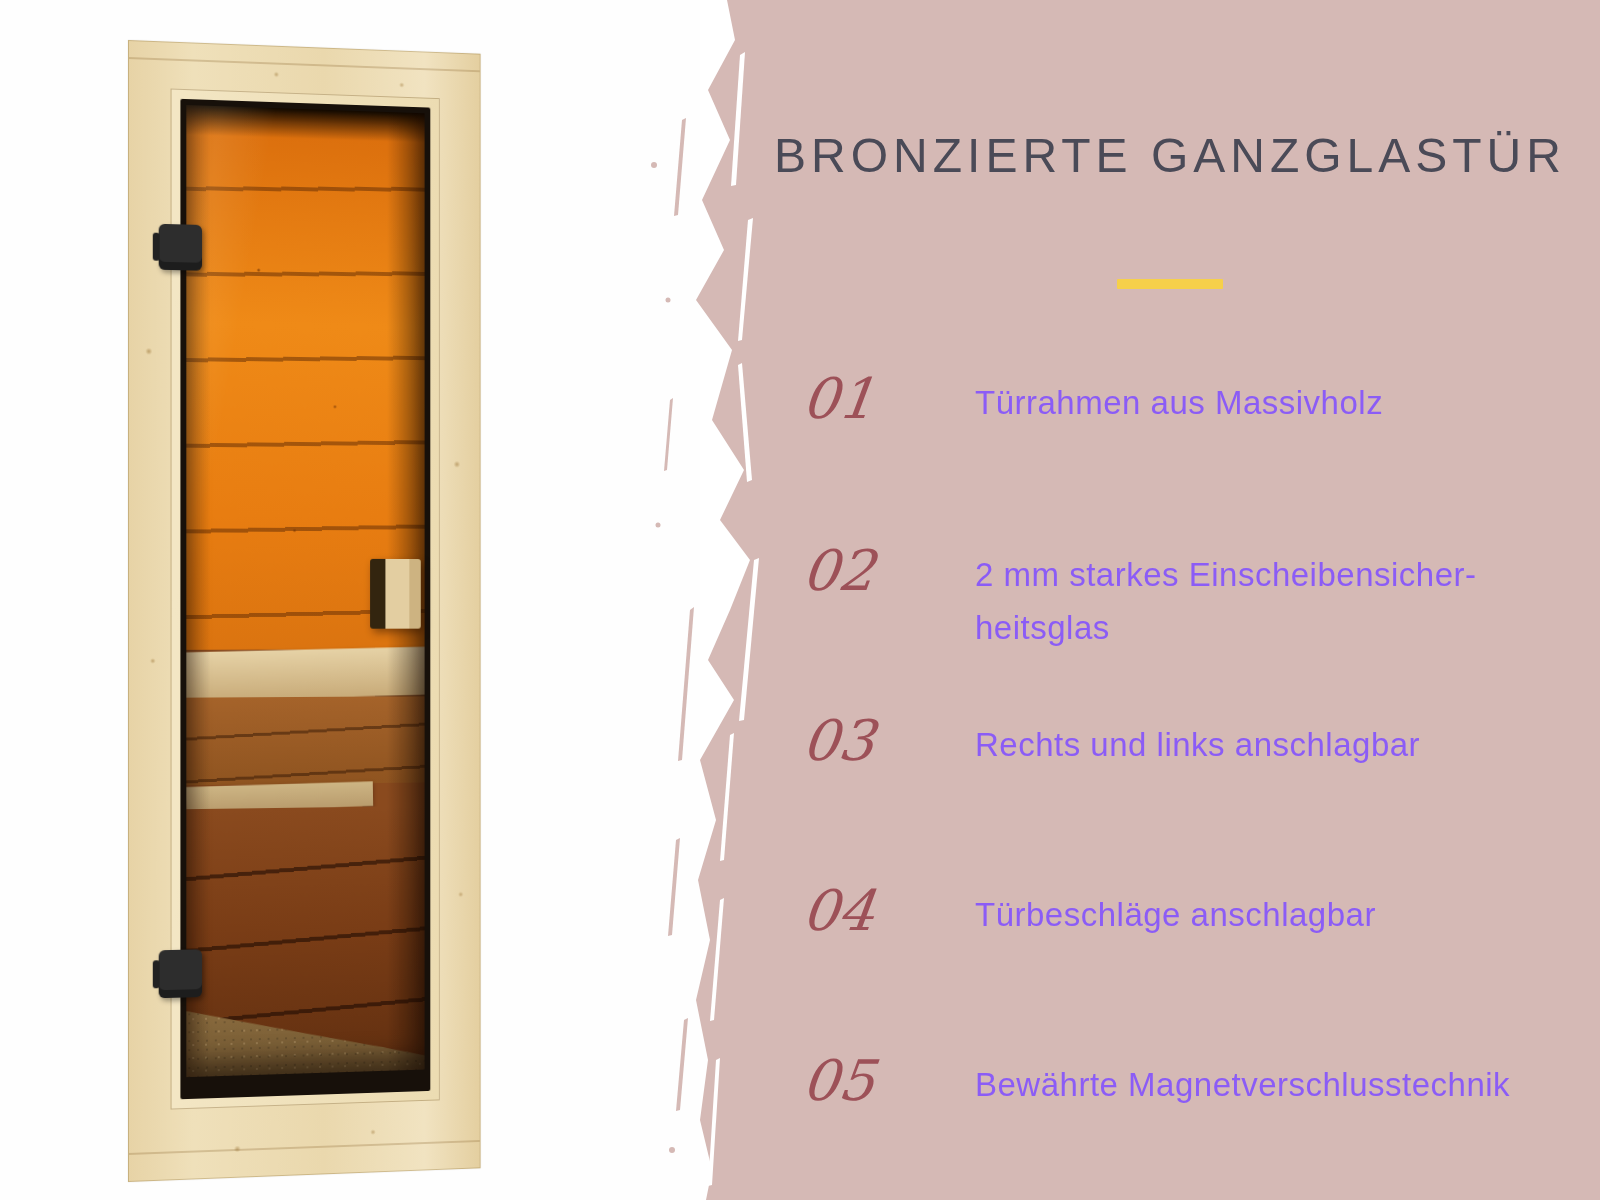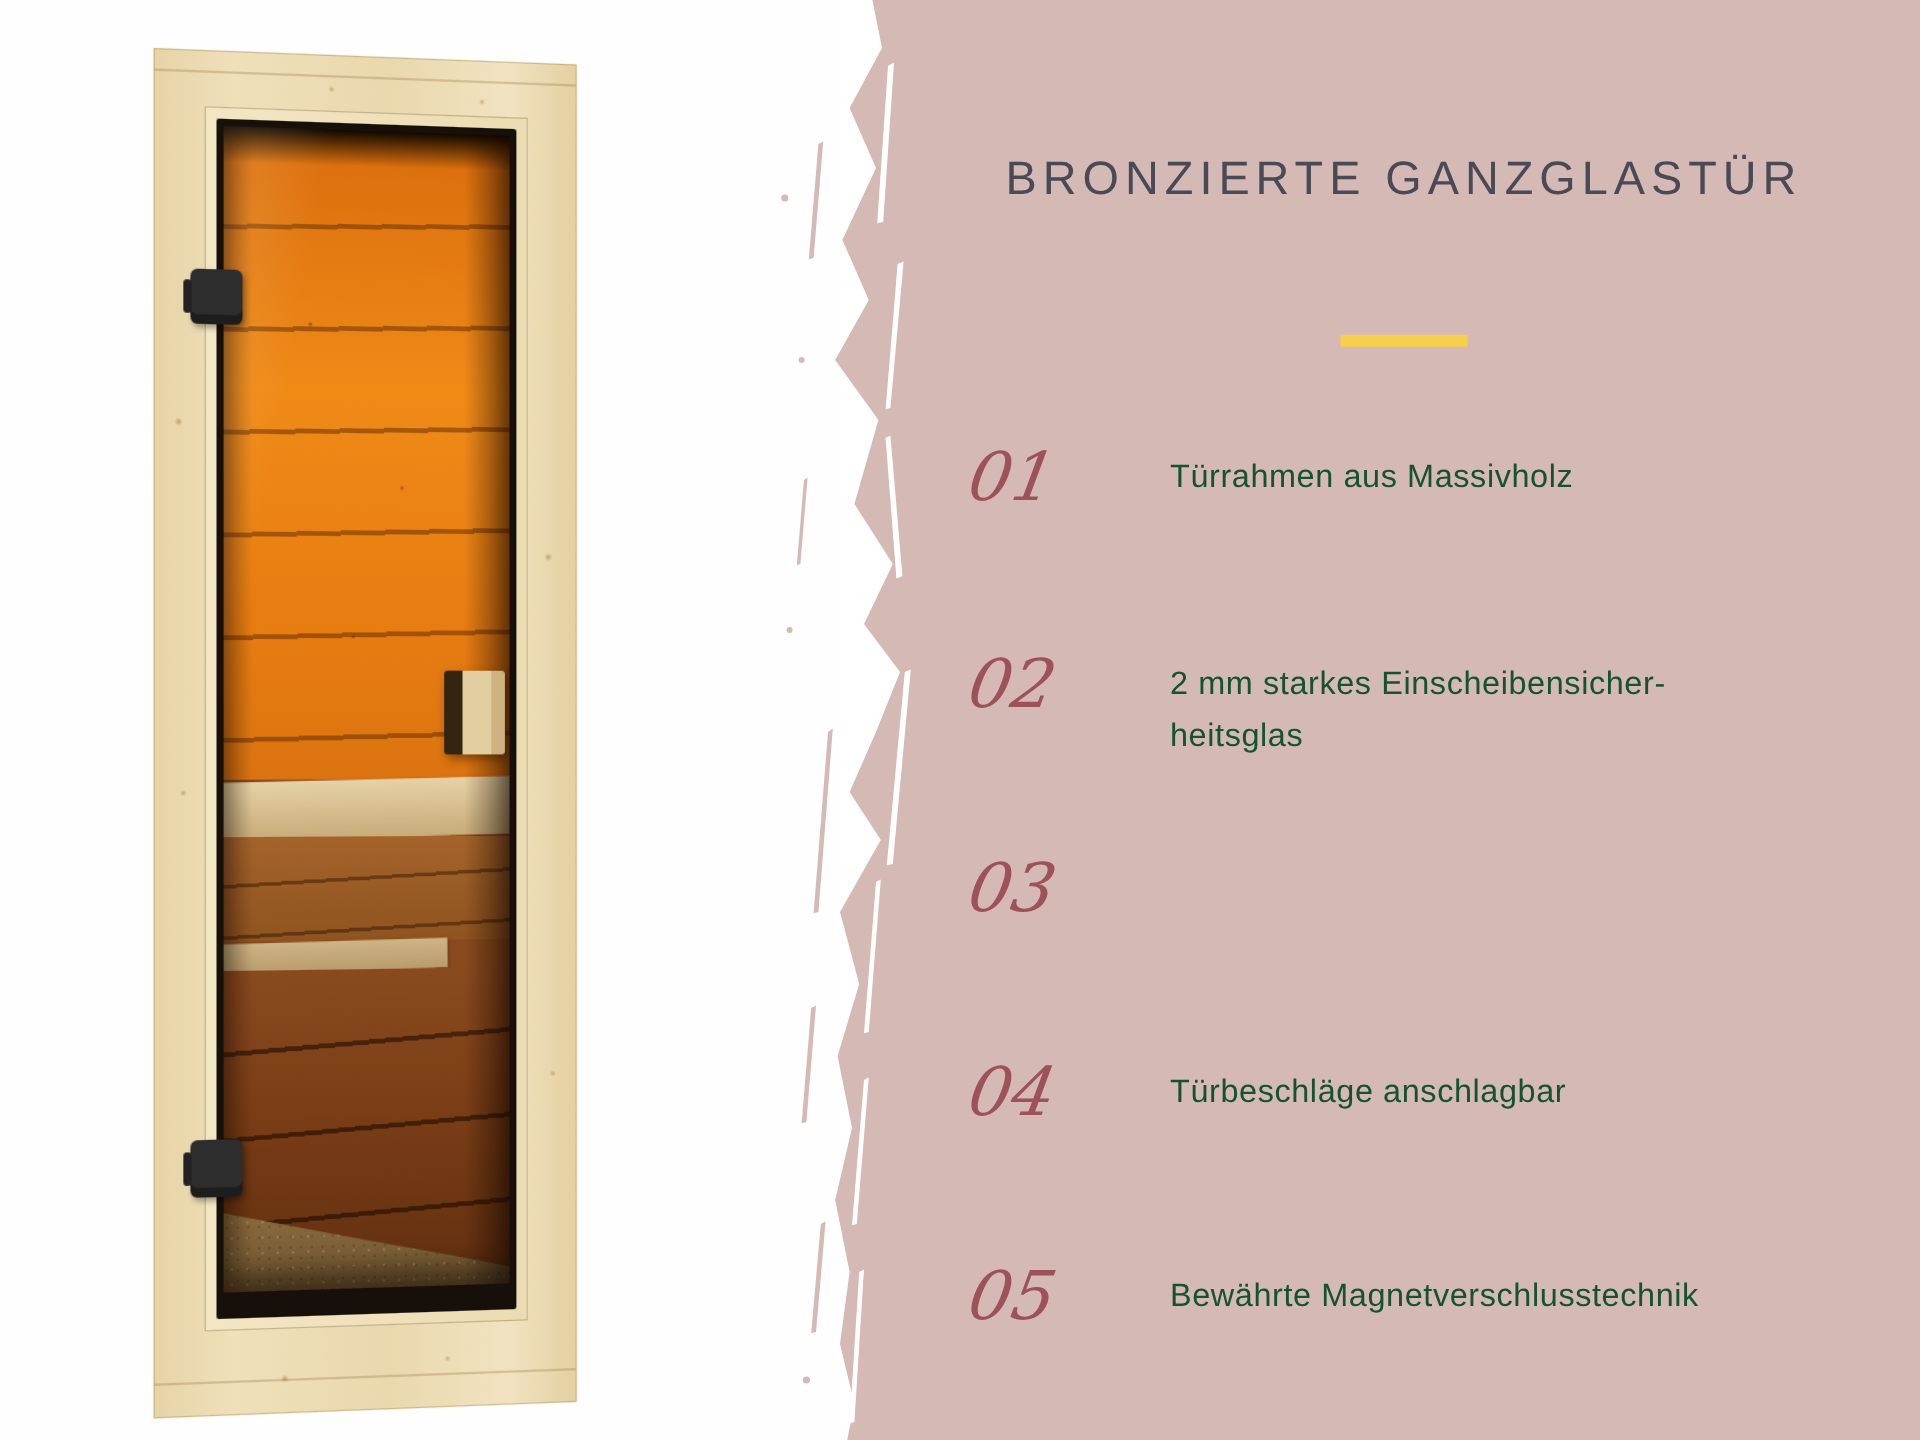--- a/index.html
+++ b/index.html
@@ -76,29 +76,29 @@
         background:linear-gradient(90deg,#33250f 0 30%, #e3cea1 30% 78%, #cdb381 78%);
         box-shadow:3px 4px 8px rgba(30,10,0,.45);}
 
   
   .panel{position:absolute;left:755px;top:0;width:845px;height:1200px;background:#d5b9b5;}
   .brush{position:absolute;left:612px;top:0;width:150px;height:1200px;}
 
   .panel-content{position:absolute;left:760px;top:0;width:820px;height:1200px;}
 
   .title{position:absolute;left:0;top:128px;width:100%;text-align:center;
-        font-size:39px;font-weight:300;letter-spacing:5px;color:#4a4a57;}
+        font-size:48px;font-weight:300;letter-spacing:5px;color:#4a4a57;}
   .underline{position:absolute;left:50%;top:279px;width:106px;height:10px;margin-left:-53px;
         background:#f6d04a;border-radius:1px;}
 
   .feature{position:absolute;left:48px;right:16px;display:flex;align-items:flex-start;}
   .feature .num{width:95px;flex:0 0 95px;font-family:"DejaVu Serif", serif;font-style:italic;
         font-size:56px;line-height:1.1;color:#9d5158;transform:skewX(-10deg);}
-  .feature .txt{margin-left:72px;padding-top:8px;font-size:27px;line-height:1.62;
-        letter-spacing:.5px;color:#14532d;white-space:pre-line;}
+  .feature .txt{margin-left:72px;padding-top:8px;font-size:33px;line-height:1.62;
+        letter-spacing:.5px;color:#8b5cf6;white-space:pre-line;}
   .f1{top:368px;} .f2{top:540px;} .f3{top:710px;} .f4{top:880px;} .f5{top:1050px;}
 </style>
 </head>
 <body>
 
 <div class="stage">
 
   <div class="photo-area">
     <div class="door">
       <div class="knots"></div>
@@ -153,20 +153,21 @@
       <div class="num">01</div>
       <div class="txt">Türrahmen aus Massivholz</div>
     </div>
     <div class="feature f2">
       <div class="num">02</div>
       <div class="txt">2 mm starkes Einscheibensicher-
 heitsglas</div>
     </div>
     <div class="feature f3">
       <div class="num">03</div>
+      <div class="txt">Rechts und links anschlagbar</div>
     </div>
     <div class="feature f4">
       <div class="num">04</div>
       <div class="txt">Türbeschläge anschlagbar</div>
     </div>
     <div class="feature f5">
       <div class="num">05</div>
       <div class="txt">Bewährte Magnetverschlusstechnik</div>
     </div>
   </div>

